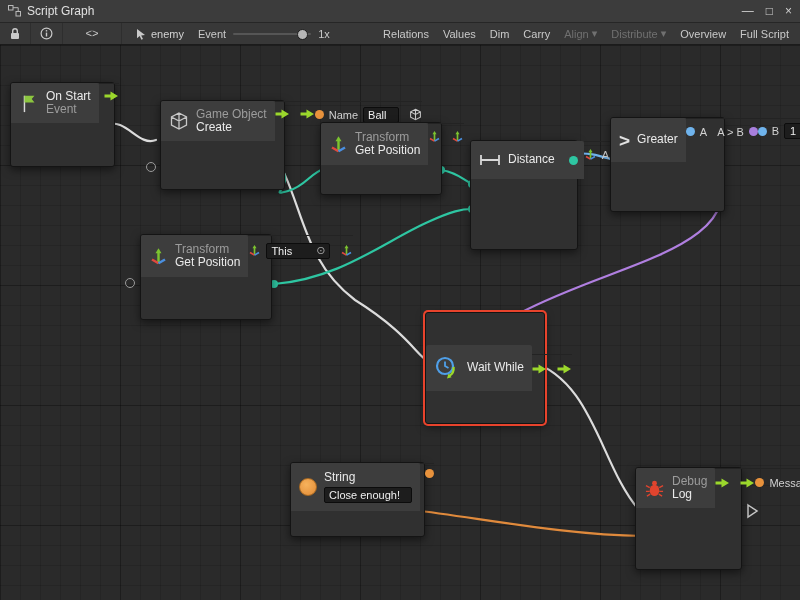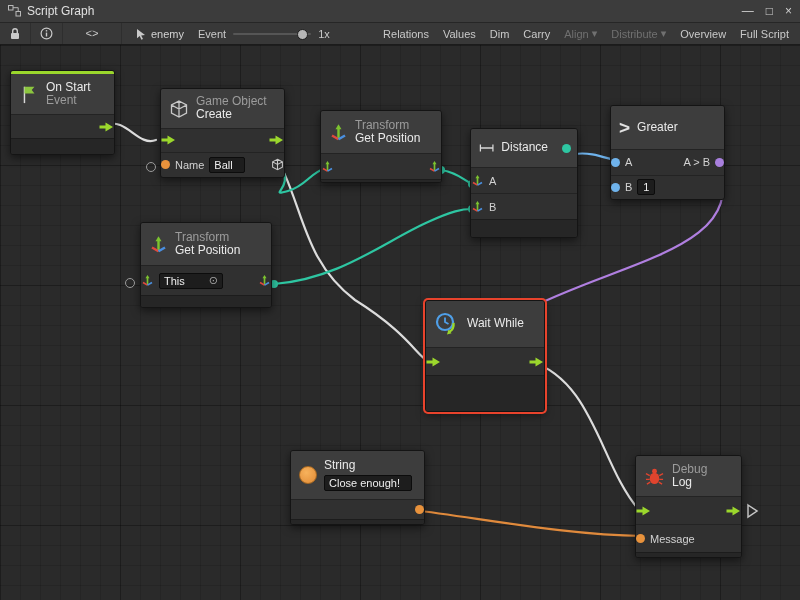--- a/index.html
+++ b/index.html
@@ -32,22 +32,22 @@
     background-image:
       linear-gradient(rgba(0,0,0,.22) 1px,transparent 1px),
       linear-gradient(90deg,rgba(0,0,0,.22) 1px,transparent 1px),
       linear-gradient(rgba(0,0,0,.13) 1px,transparent 1px),
       linear-gradient(90deg,rgba(0,0,0,.13) 1px,transparent 1px);
     background-size:120px 120px,120px 120px,20px 20px,20px 20px;}
   .wires{position:absolute;inset:0;z-index:1;}
   .wires path{fill:none;stroke-width:2.2;stroke-linecap:round;}
   
   .node{position:absolute;z-index:2;background:#303030;border:1px solid #141414;border-radius:3px;
-        box-shadow:0 3px 9px rgba(0,0,0,.5);display:flex;flex-direction:column;box-sizing:border-box;}
-  .node.selected{box-shadow:0 0 0 2px #e8432c,0 3px 9px rgba(0,0,0,.5);}
+        box-shadow:0 3px 9px rgba(0,0,0,.5);display:flex;box-sizing:border-box;margin-top:12px;}
+  .node.selected{box-shadow:0 0 0 2px #e8432c,0 3px 9px rgba(0,0,0,.5);align-items:center;}
   .nhead{background:#3d3d3d;border-radius:2px 2px 0 0;display:flex;align-items:center;gap:7px;
          padding:0 8px;box-sizing:border-box;}
   .nrow{display:flex;align-items:center;gap:5px;padding:0 0;border-top:1px solid #232323;box-sizing:border-box;}
   .nfoot{flex:1;background:#262626;border-top:1px solid #1c1c1c;border-radius:0 0 2px 2px;}
   .ttl{font-size:12px;color:#eaeaea;line-height:1.15;white-space:nowrap;}
   .cat{font-size:12px;color:#9c9c9c;line-height:1.1;white-space:nowrap;}
   .plabel{font-size:11px;color:#d2d2d2;white-space:nowrap;}
   .spacer{flex:1;}
   .dot{width:9px;height:9px;border-radius:50%;flex:0 0 auto;}
   .dot-orange{background:#e8923c;}

